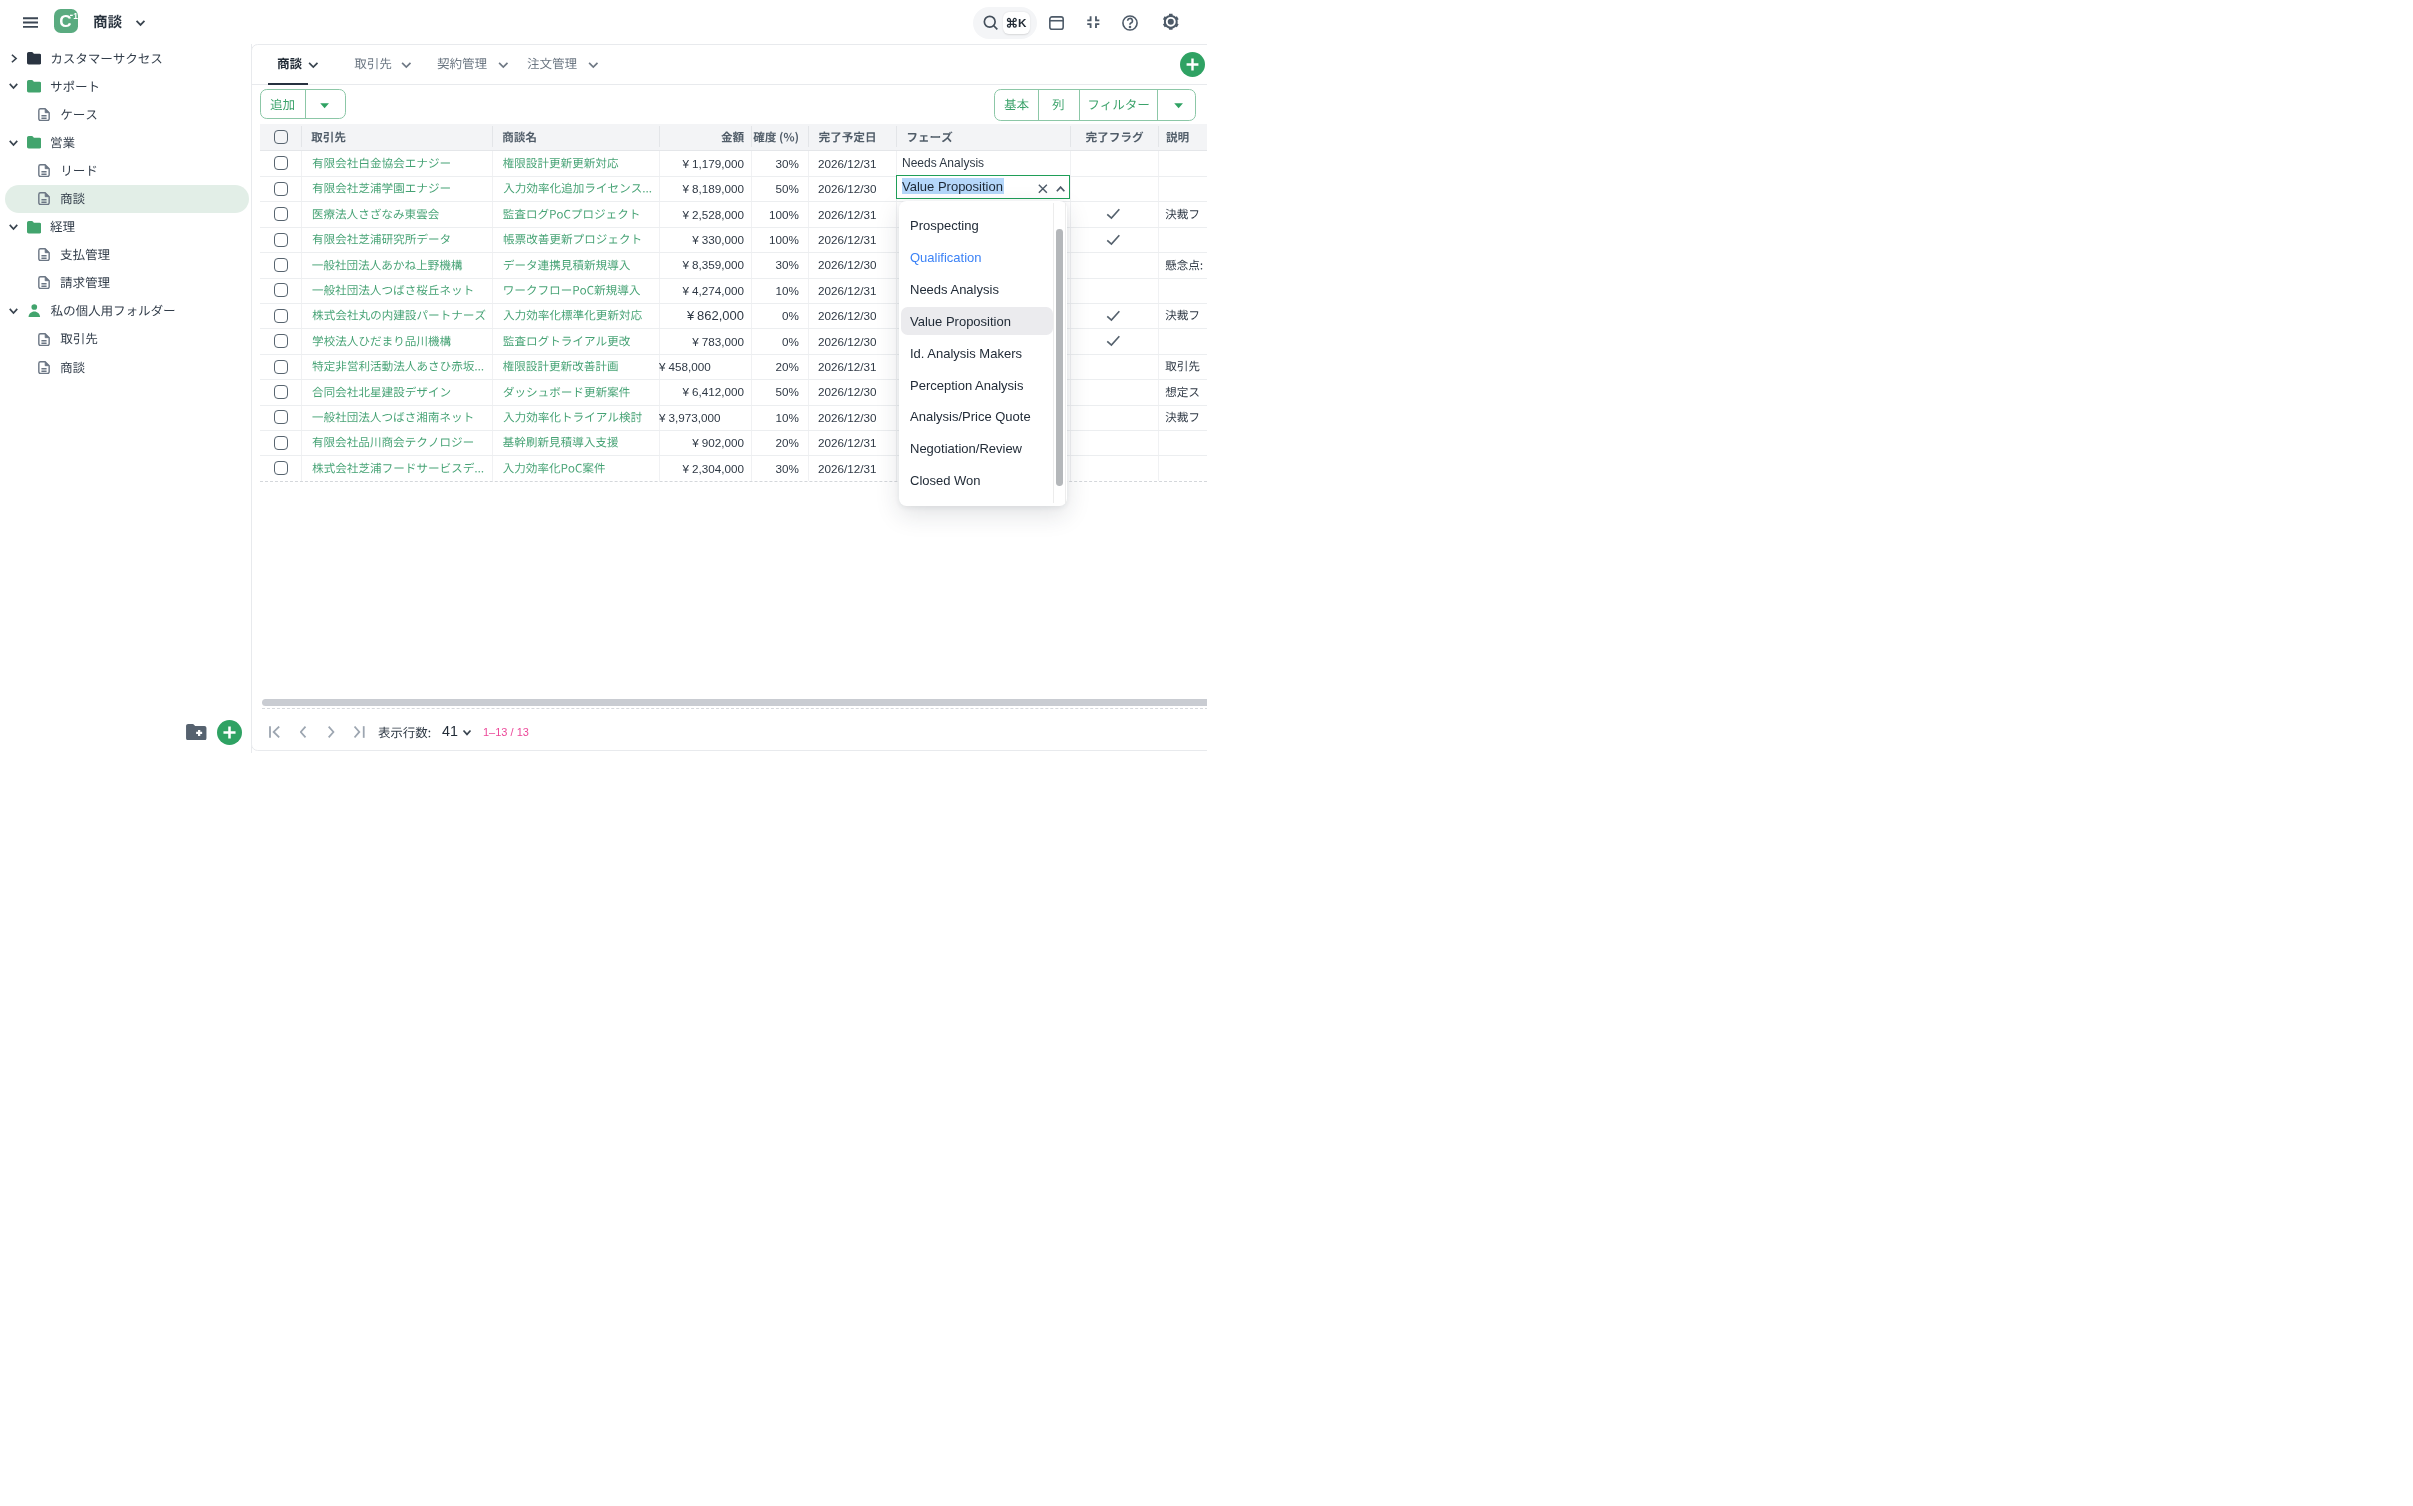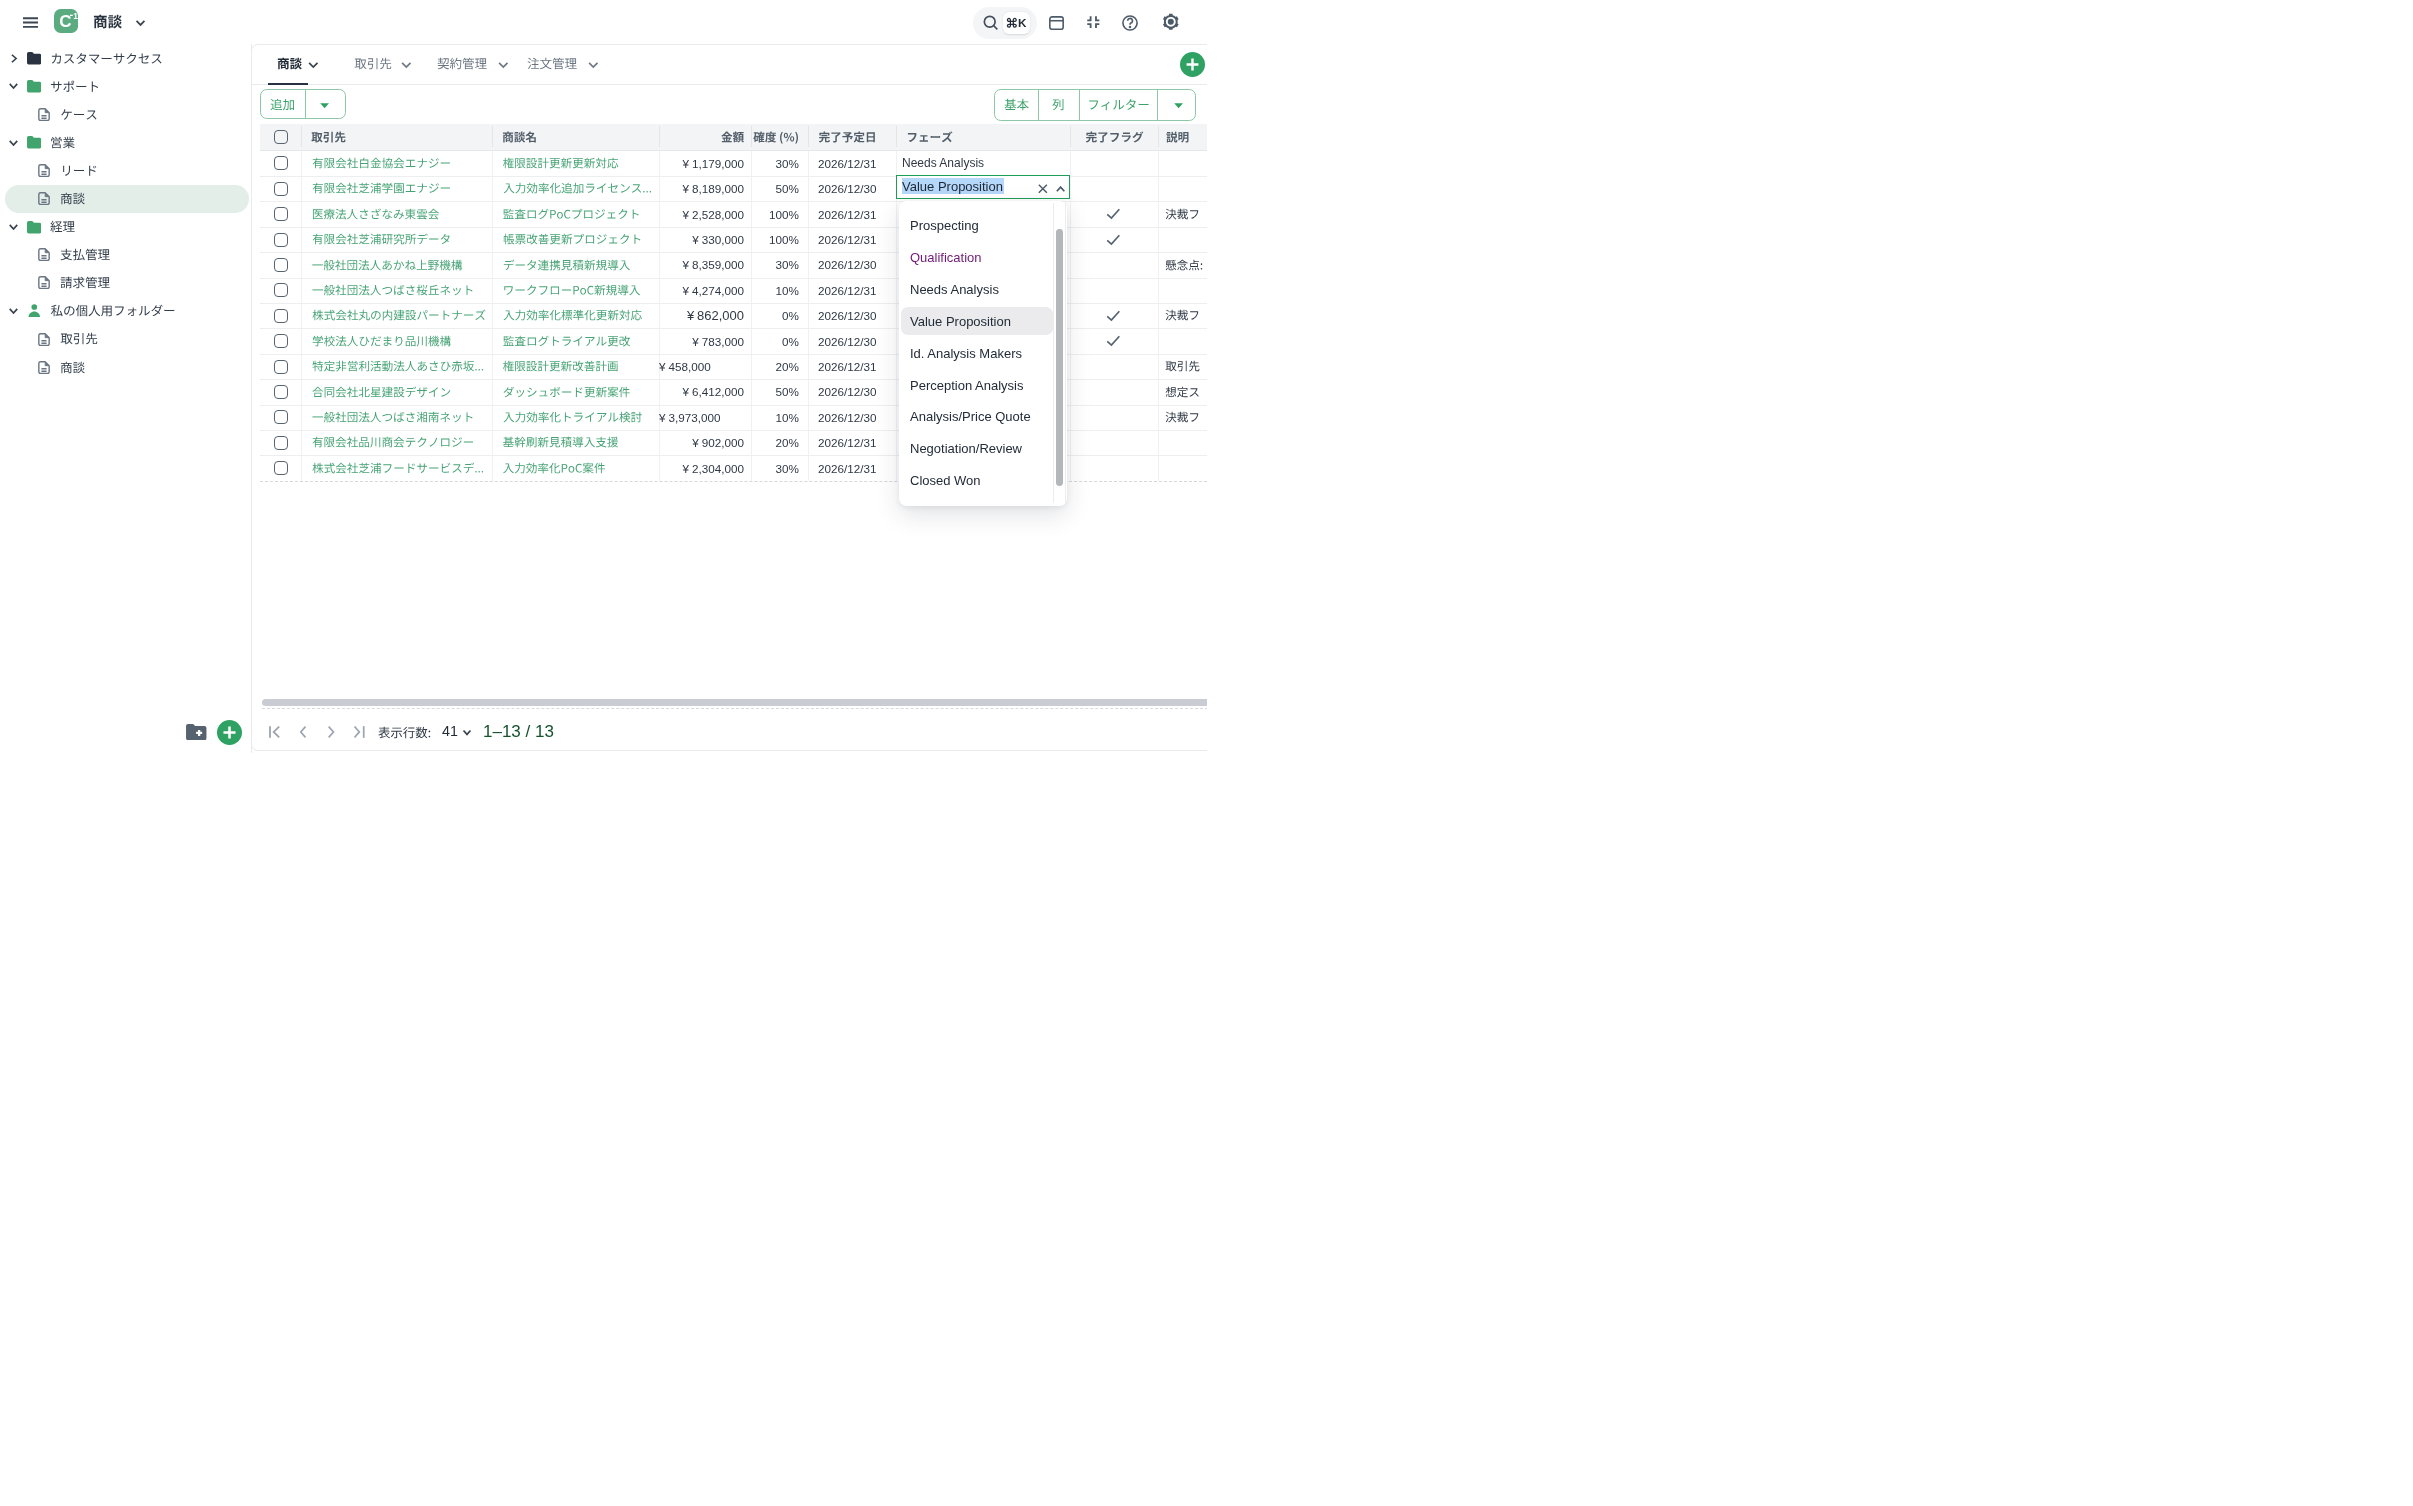--- a/index.html
+++ b/index.html
@@ -1157,21 +1157,21 @@
 <div style="position:absolute;left:902px;top:178px;height:17px;font-size:13px;line-height:17px;color:#1d2835">Value Proposition</div>
 <svg style="position:absolute;left:1038px;top:184px" width="9.7" height="9.7" viewBox="0 0 11.6 11.6" stroke="#4d5a68" stroke-width="1.7">
       <path d="M1 1l9.6 9.6M10.6 1l-9.6 9.6"></path>
     </svg>
 <svg style="position:absolute;left:1056px;top:186px" width="9.2" height="6.3" viewBox="0 0 11 7.5" fill="none" stroke="#4d5a68" stroke-width="2">
       <path d="M1 6.3l4.5-5 4.5 5"></path>
     </svg>
 <div style="position:absolute;left:899px;top:201px;width:168px;height:305px;background:#fff;border-radius:7.5px;box-shadow:0 8.4px 25px rgba(30,42,54,.13),0 1.7px 5px rgba(30,42,54,.07)"></div>
 <div style="position:absolute;left:901px;top:307px;width:152px;height:28px;border-radius:6.7px;background:#ebebee"></div>
 <div style="position:absolute;left:910px;top:217px;height:17px;font-size:13px;line-height:17px;color:#222c38">Prospecting</div>
-<div style="position:absolute;left:910px;top:249px;height:17px;font-size:13px;line-height:17px;color:#701a75">Qualification</div>
+<div style="position:absolute;left:910px;top:249px;height:17px;font-size:13px;line-height:17px;color:#3b82f6">Qualification</div>
 <div style="position:absolute;left:910px;top:281px;height:17px;font-size:13px;line-height:17px;color:#222c38">Needs Analysis</div>
 <div style="position:absolute;left:910px;top:313px;height:17px;font-size:13px;line-height:17px;color:#222c38">Value Proposition</div>
 <div style="position:absolute;left:910px;top:345px;height:17px;font-size:13px;line-height:17px;color:#222c38">Id. Analysis Makers</div>
 <div style="position:absolute;left:910px;top:377px;height:17px;font-size:13px;line-height:17px;color:#222c38">Perception Analysis</div>
 <div style="position:absolute;left:910px;top:408px;height:17px;font-size:13px;line-height:17px;color:#222c38">Analysis/Price Quote</div>
 <div style="position:absolute;left:910px;top:440px;height:17px;font-size:13px;line-height:17px;color:#222c38">Negotiation/Review</div>
 <div style="position:absolute;left:910px;top:472px;height:17px;font-size:13px;line-height:17px;color:#222c38">Closed Won</div>
 <div style="position:absolute;left:1053px;top:203px;width:0.8px;height:300px;background:#ececec"></div>
 <div style="position:absolute;left:1065px;top:203px;width:0.8px;height:300px;background:#ededed"></div>
 <div style="position:absolute;left:1056px;top:229px;width:6.7px;height:257px;border-radius:3.4px;background:#b4b7ba"></div>
@@ -1197,14 +1197,14 @@
         <use href="#g400_793a" x="1000"></use>
         <use href="#g400_884c" x="2000"></use>
         <use href="#g400_6570" x="3000"></use>
         <use href="#g400_3a" x="4000"></use>
       </g>
     </svg>
 <div style="position:absolute;left:442px;top:724px;height:14.3px;font-size:14.3px;line-height:14.3px;color:#222c37">41</div>
 <svg style="position:absolute;left:462px;top:729px" width="10" height="7.5" viewBox="0 0 12 9" fill="none" stroke="#39444f" stroke-width="2">
       <path d="M1.8 1.8l4.2 4.7L10.2 1.8"></path>
     </svg>
-<div style="position:absolute;left:483px;top:725px;height:14px;font-size:17px;line-height:14px;color:#14532d">1–13 / 13</div>
+<div style="position:absolute;left:483px;top:725px;height:14px;font-size:11px;line-height:14px;color:#ec4899">1–13 / 13</div>
 </div>
 
 </body></html>

